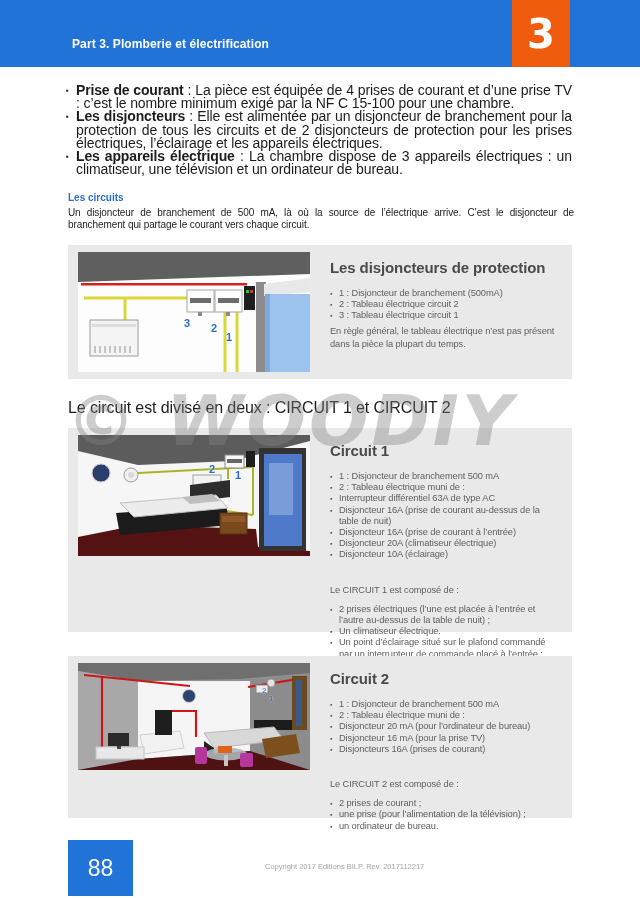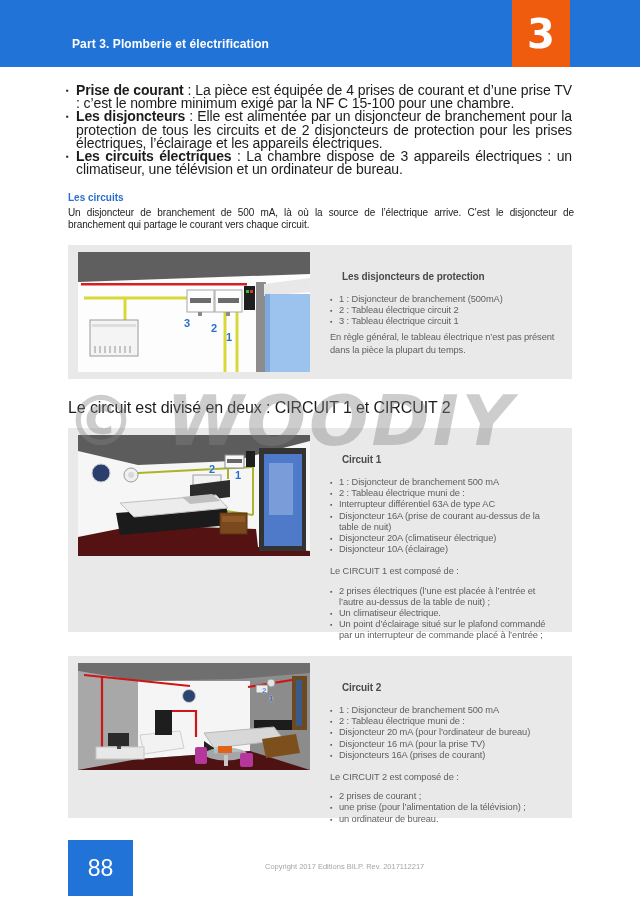--- a/index.html
+++ b/index.html
@@ -34,27 +34,27 @@
   .fig1{top:245px;height:134px;}
   .fig2{top:428px;height:204px;}
   .fig3{top:656px;height:162px;}
   .fig-image{position:absolute;left:10px;top:7px;}
   .fig-image svg{display:block;}
   .num-label{position:absolute;color:var(--accent_blue);font-weight:bold;
              font-size:11px;line-height:1;text-shadow:0 0 2px #fff;}
   .num-small{font-size:8px;opacity:.75;}
 
   .caption{position:absolute;left:262px;top:14px;width:230px;color:var(--caption_text);}
-  .caption h3{margin:12px;font-size:10px;color:var(--caption_title);letter-spacing:-0.1px;}
+  .caption h3{margin:0;font-size:15px;color:var(--caption_title);letter-spacing:-0.1px;}
   .cap-list{margin:12px 0 0 0;padding:0;list-style:none;font-size:9.3px;line-height:11.2px;
             letter-spacing:-0.1px;}
   .cap-list li{position:relative;padding-left:9px;margin:0;}
   .cap-list li::before{content:"▪";position:absolute;left:0;top:0;font-size:7px;}
   .cap-note{margin:3px 0 0 0;font-size:9.3px;line-height:13px;letter-spacing:-0.1px;}
-  .cap-intro{margin:11px 0 0 0;font-size:9.3px;line-height:11.2px;letter-spacing:-0.1px;}
+  .cap-intro{margin:24px 0 0 0;font-size:9.3px;line-height:11.2px;letter-spacing:-0.1px;}
   .cap-list2{margin:8px 0 0 0;}
 
   
   .watermark{position:absolute;left:66px;top:386px;z-index:40;pointer-events:none;
              font-family:"DejaVu Sans",sans-serif;font-weight:bold;font-size:70px;
              line-height:1;letter-spacing:3px;color:rgba(130,130,130,0.40);white-space:nowrap;font-style:italic;}
 
   
   .page-num-box{position:absolute;left:68px;top:840px;width:65px;height:56px;
                 background:var(--banner_blue);display:flex;align-items:center;justify-content:center;}
@@ -70,21 +70,21 @@
   <div class="banner">
     <span class="banner-title">Part 3. Plomberie et électrification</span>
     <div class="chapter-box">
       <span>3</span>
     </div>
   </div>
 
   <ul class="intro-list">
     <li><b>Prise de courant</b><span> : La pièce est équipée de 4 prises de courant et d’une prise TV : c’est le nombre minimum exigé par la NF C 15-100 pour une chambre.</span></li>
     <li><b>Les disjoncteurs</b><span> : Elle est alimentée par un disjoncteur de branchement pour la protection de tous les circuits et de 2 disjoncteurs de protection pour les prises électriques, l’éclairage et les appareils électriques.</span></li>
-    <li><b>Les circuits électriques</b><span> : La chambre dispose de 3 appareils électriques : un climatiseur, une télévision et un ordinateur de bureau.</span></li>
+    <li><b>Les appareils électrique</b><span> : La chambre dispose de 3 appareils électriques : un climatiseur, une télévision et un ordinateur de bureau.</span></li>
   </ul>
 
   <div class="subhead">Les circuits</div>
   <p class="lead-par">Un disjoncteur de branchement de 500 mA, là où la source de l’électrique arrive. C’est le disjoncteur de branchement qui partage le courant vers chaque circuit.</p>
 
   <div class="figure fig1">
     <div class="fig-image">
       <svg width="232" height="120" viewBox="0 0 232 120">
         <rect x="0" y="0" width="232" height="120" fill="#fdfdfd"></rect>
         <polygon points="0,0 232,0 232,22 0,30" fill="#5f5f5f"></polygon>
@@ -185,20 +185,21 @@
       <span class="num-label" style="left:131px;top:29px;">2</span>
       <span class="num-label" style="left:157px;top:35px;">1</span>
     </div>
     <div class="caption">
       <h3>Circuit 1</h3>
       <ul class="cap-list">
           <li>1 : Disjoncteur de branchement 500 mA</li>
           <li>2 : Tableau électrique muni de :</li>
           <li>Interrupteur différentiel 63A de type AC</li>
           <li>Disjoncteur 16A (prise de courant au-dessus de la table de nuit)</li>
+          <li>Disjoncteur 16A (prise de courant à l’entrée)</li>
           <li>Disjoncteur 20A (climatiseur électrique)</li>
           <li>Disjoncteur 10A (éclairage)</li>
         </ul>
       <p class="cap-intro">Le CIRCUIT 1 est composé de :</p>
       <ul class="cap-list cap-list2">
           <li>2 prises électriques (l’une est placée à l’entrée et l’autre au-dessus de la table de nuit) ;</li>
           <li>Un climatiseur électrique.</li>
           <li>Un point d’éclairage situé sur le plafond commandé par un interrupteur de commande placé à l’entrée ;</li>
         </ul>
     </div>

